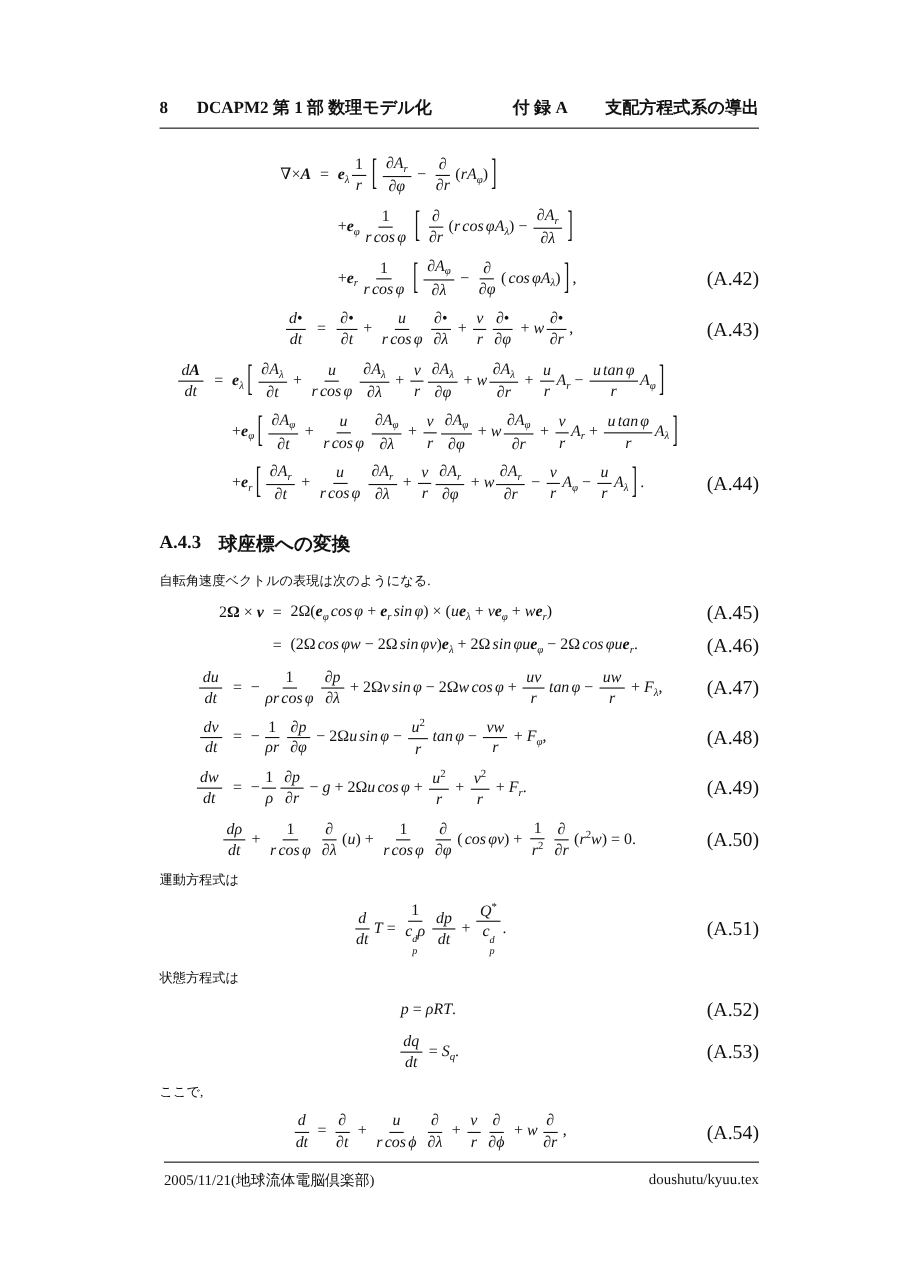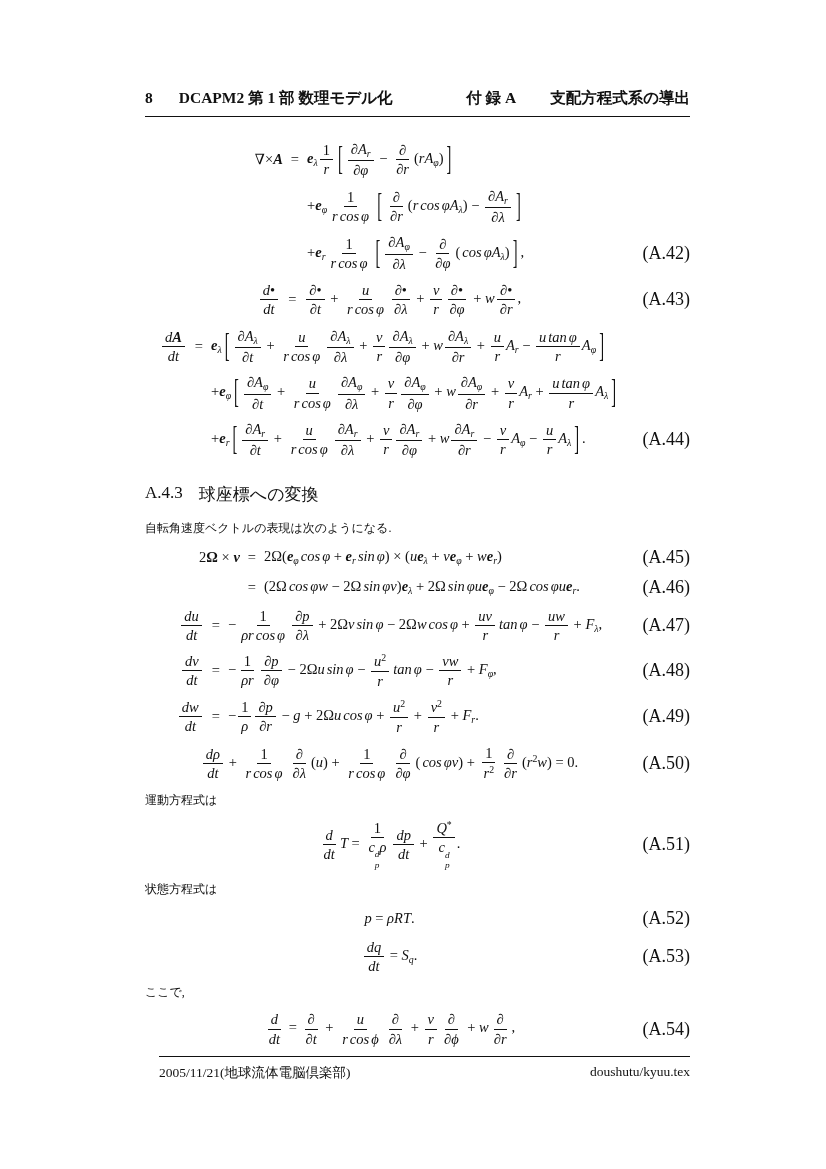--- a/index.html
+++ b/index.html
@@ -10,21 +10,21 @@
     font-family:"Liberation Serif","DejaVu Serif",serif;
     color:#111;font-size:15px;
   }
   
   .hdr{display:flex;align-items:baseline;border-bottom:1.2px solid #111;
        padding-bottom:7px;font-weight:bold;font-size:15.5px;}
   .hdr .pn{margin-right:26px;}
   .hdr .spacer{flex:1;}
   .hdr .appx{margin-left:34px;}
   
-  .section{font-size:17px;font-weight:normal;margin:24px 0 14px;display:flex;gap:16px;}
+  .section{font-size:17px;font-weight:bold;margin:24px 0 14px;display:flex;gap:16px;}
   
   .para{margin:8px 0 6px;font-size:12px;}
   
   .eq{margin:10px 0;}
   .eqgrid{display:grid;grid-template-columns:1fr max-content max-content max-content 1fr 56px;
           align-items:center;row-gap:9px;font-size:14.5px;}
   .eqgrid .lhs{justify-self:end;white-space:nowrap;}
   .eqgrid .rel{padding:0 8px;}
   .eqgrid .rel:empty{padding:0;}
   .eqgrid .rhs{justify-self:start;white-space:nowrap;}
@@ -37,21 +37,21 @@
   .frac{display:inline-flex;flex-direction:column;align-items:center;
         vertical-align:middle;margin:0 2px;line-height:1.12;}
   .fnum{display:block;padding:0 3px 1px;border-bottom:1px solid #111;text-align:center;}
   .fden{display:block;padding:1px 3px 0;text-align:center;}
   .msub{font-size:68%;vertical-align:-0.35em;}
   .msup{font-size:68%;vertical-align:0.55em;}
   .substack{display:inline-flex;flex-direction:column;align-items:flex-start;
             font-size:64%;vertical-align:-0.55em;line-height:1.15;}
   .stk{display:inline-block;transform:scaleY(2.3);font-style:normal;margin:0 3px;}
   
-  .ftr{position:absolute;left:159px;right:136px;top:1056px;
+  .ftr{position:absolute;left:149px;right:136px;top:1056px;
        border-top:1.2px solid #111;padding-top:7px;
        display:flex;justify-content:space-between;font-size:13.5px;}
 </style>
 </head>
 <body>
 
 <div class="page">
 
   <div class="hdr">
     <span class="pn">8</span>

